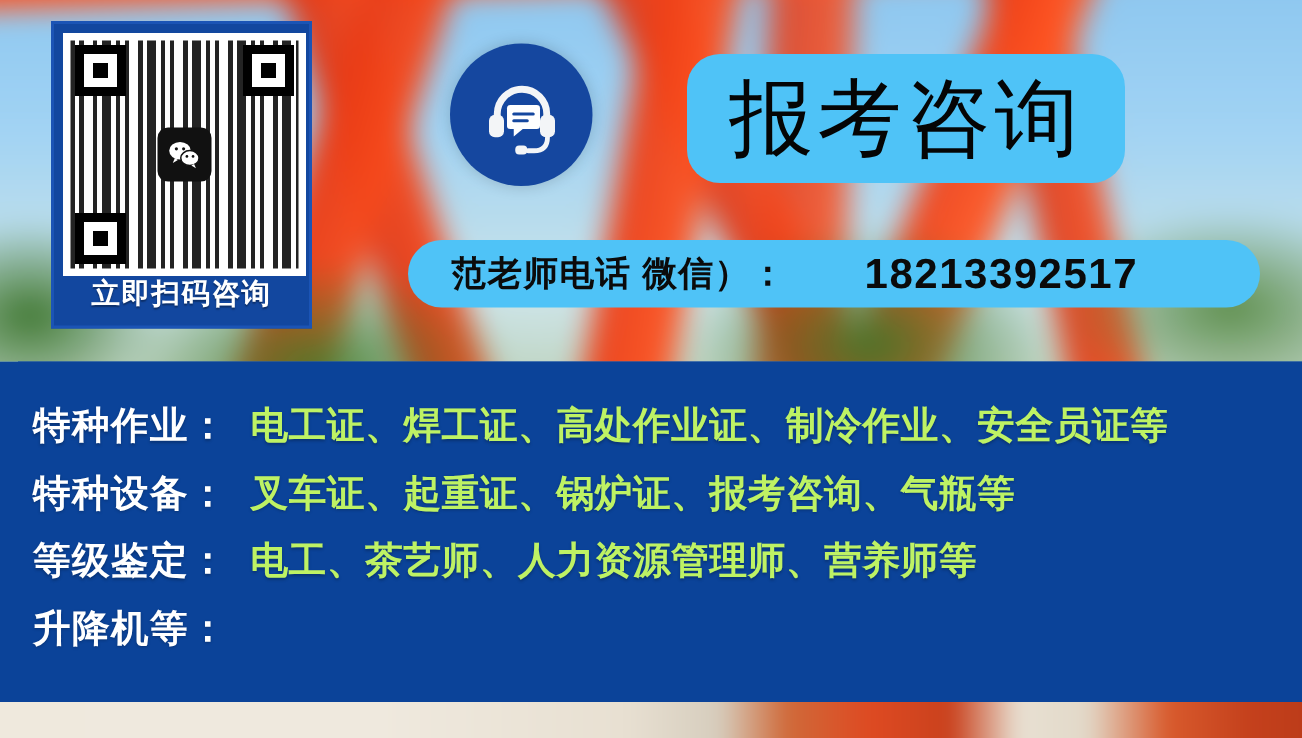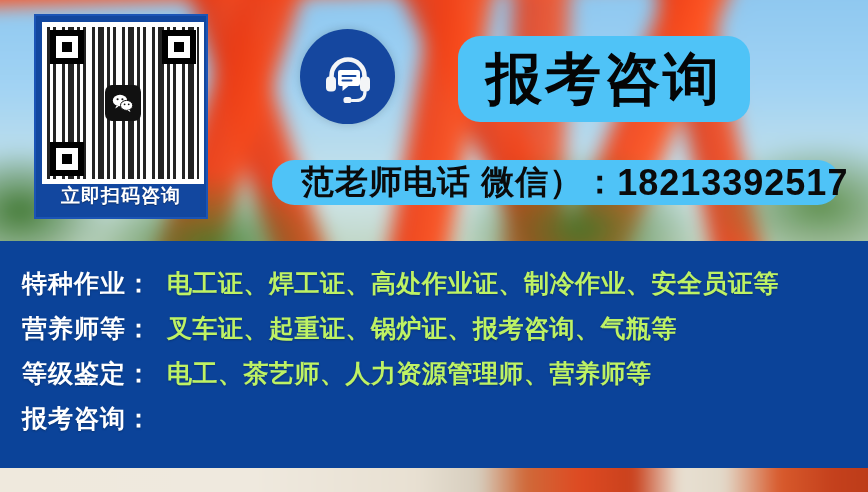--- a/index.html
+++ b/index.html
@@ -86,35 +86,35 @@
     box-shadow:0 0 10px rgba(0,0,0,.18);
   }
 
   
   .pill-title {
     position:absolute; left:458px; top:36px; width:292px; height:86px;
     background:#4FC3F7; border-radius:22px;
     display:flex; align-items:center; justify-content:center;
   }
   .pill-title span {
-    font-size:56px; font-weight:bold; color:#050505; letter-spacing:3px;
+    font-size:56px; font-weight:normal; color:#050505; letter-spacing:3px;
     line-height:1; white-space:nowrap;
   }
   .pill-phone {
     position:absolute; left:272px; top:160px; width:568px; height:45px;
     background:#4FC3F7; border-radius:23px;
     display:flex; align-items:center;
   }
   .pill-phone .lbl {
-    font-size:33px; font-weight:bold; color:#0b0b0b; white-space:nowrap;
+    font-size:23px; font-weight:bold; color:#0b0b0b; white-space:nowrap;
     margin-left:29px; letter-spacing:1px;
   }
   .pill-phone .num {
-    font-size:36px; font-weight:bold; color:#0b0b0b; white-space:nowrap;
-    letter-spacing:1px;
+    font-size:28px; font-weight:bold; color:#0b0b0b; white-space:nowrap;
+    margin-left:52px; letter-spacing:1px;
   }
 
   
   .info-panel {
     position:absolute; left:12px; top:241px; width:868px; height:227px;
     background:#0B4399;
     padding:26px 0 0 10px;
   }
   .info-row {
     display:flex; align-items:baseline;
@@ -208,31 +208,31 @@
   </div>
 
   <div class="info-panel">
 
     <div class="info-row">
       <span class="cat">特种作业：</span>
       <span class="val">电工证、焊工证、高处作业证、制冷作业、安全员证等</span>
     </div>
 
     <div class="info-row">
-      <span class="cat">营养师等：</span>
+      <span class="cat">特种设备：</span>
       <span class="val">叉车证、起重证、锅炉证、报考咨询、气瓶等</span>
     </div>
 
     <div class="info-row">
       <span class="cat">等级鉴定：</span>
       <span class="val">电工、茶艺师、人力资源管理师、营养师等</span>
     </div>
 
     <div class="info-row">
-      <span class="cat">报考咨询：</span>
+      <span class="cat">升降机等：</span>
     </div>
 
   </div>
 
   <div class="bottom-strip">
     <div class="photo2"></div>
   </div>
 
 </div>
 

